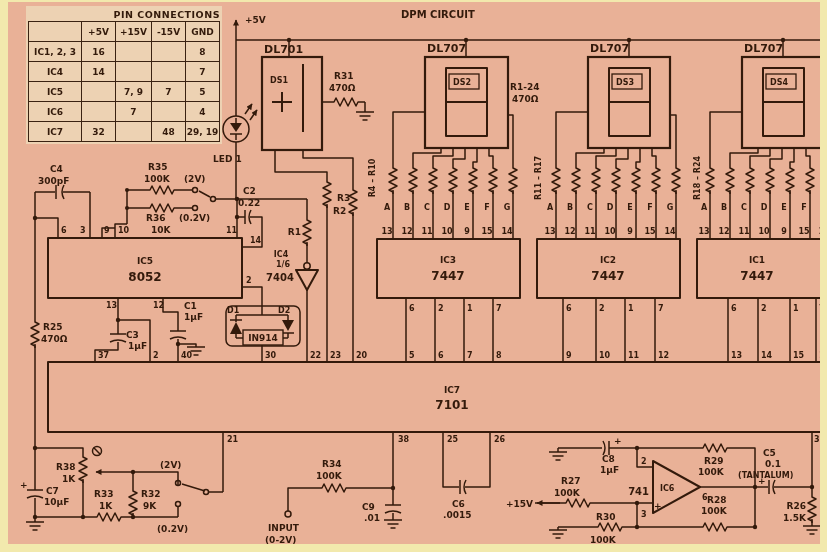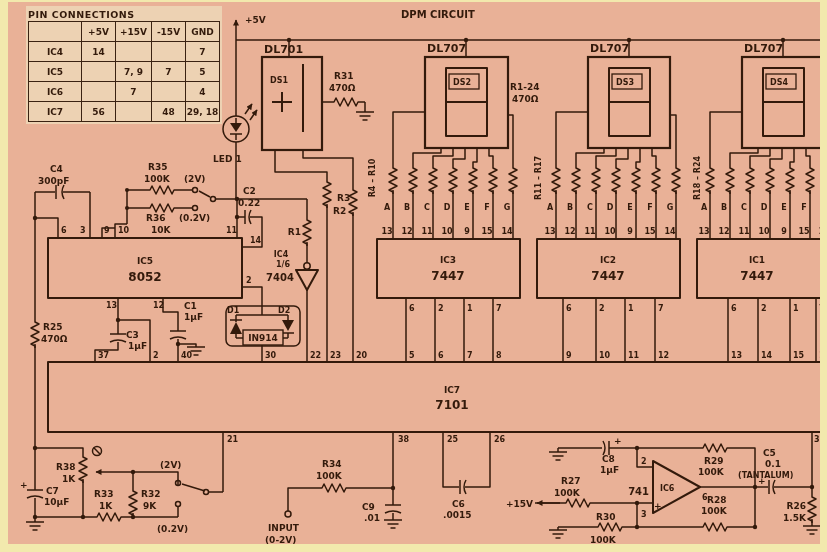--- a/index.html
+++ b/index.html
@@ -15,21 +15,21 @@
   svg.schem text{fill:#331a0b;font-weight:bold}
   .t8{font-size:8px}.t9{font-size:9px}.t10{font-size:10px}.t11{font-size:11px}.t12{font-size:12px}
   .mid{text-anchor:middle}.end{text-anchor:end}
   .w{stroke:#331a0b;stroke-width:1.5;fill:none;stroke-linejoin:round;stroke-linecap:butt}
   .w2{stroke:#331a0b;stroke-width:2;fill:none;stroke-linejoin:round}
   .w22{stroke:#331a0b;stroke-width:2.2;fill:none}
   .fill{fill:#331a0b;stroke:none}
   .pap{fill:#e9b197}
   .pinTable{position:absolute;left:26px;top:6px;z-index:2;background:#edd2b3;
             color:#331a0b;border:1px solid #edd2b3;padding:1px}
-  .pinTable .tt{font-size:9.5px;font-weight:bold;text-align:left;letter-spacing:.5px;padding:1px 0}
+  .pinTable .tt{font-size:9.5px;font-weight:bold;text-align:right;letter-spacing:.5px;padding:1px 0}
   .pinTable table{border-collapse:collapse}
   .pinTable td,.pinTable th{border:1.6px solid #3a2212;font-size:9px;font-weight:bold;
         text-align:center;padding:0;height:19px}
   .pinTable .cName{width:52px}.pinTable .c1{width:33px}.pinTable .c2{width:35px}
   .pinTable .c3{width:33px}.pinTable .c4{width:33px}
 </style>
 </head>
 <body>
 
 <div class="stage">
@@ -40,20 +40,27 @@
     <table>
       <tbody>
           <tr>
         <th class="cName"></th>
         <th class="c1">+5V</th>
         <th class="c2">+15V</th>
         <th class="c3">-15V</th>
         <th class="c4">GND</th>
       </tr>
       <tr>
+        <td>IC1, 2, 3</td>
+        <td>16</td>
+        <td></td>
+        <td></td>
+        <td>8</td>
+      </tr>
+      <tr>
         <td>IC4</td>
         <td>14</td>
         <td></td>
         <td></td>
         <td>7</td>
       </tr>
       <tr>
         <td>IC5</td>
         <td></td>
         <td>7, 9</td>
@@ -62,24 +69,24 @@
       </tr>
       <tr>
         <td>IC6</td>
         <td></td>
         <td>7</td>
         <td></td>
         <td>4</td>
       </tr>
       <tr>
         <td>IC7</td>
-        <td>56</td>
+        <td>32</td>
         <td></td>
         <td>48</td>
-        <td>29, 18</td>
+        <td>29, 19</td>
       </tr>
     </tbody>
       </table>
   </div>
 
   <svg class="schem" width="827" height="552" viewBox="0 0 827 552">
     <defs>
       <path id="rv" class="w" d="m0,0 v2 l4,2 -8,4 8,4 -8,4 8,4 -8,4 4,2 v2"></path>
       <path id="rh" class="w" d="m0,0 h2 l2,-4 4,8 4,-8 4,8 4,-8 4,8 2,-4 h2"></path>
       <g id="gnd">

